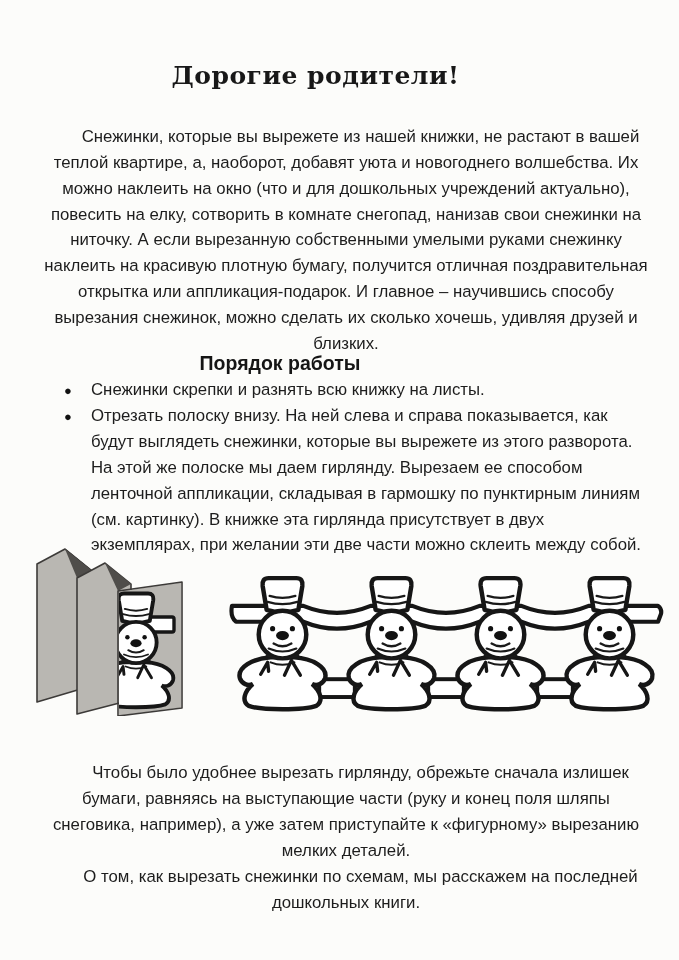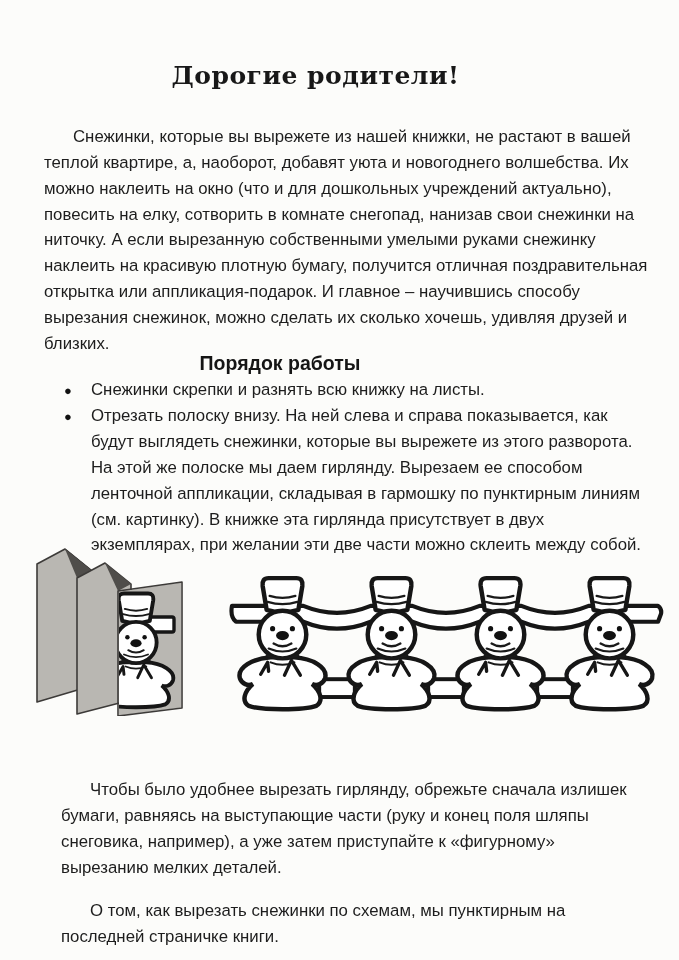--- a/index.html
+++ b/index.html
@@ -37,20 +37,21 @@
     color:#181818;
     z-index:2;
   }
   .para{
     position:absolute;
     left:44px;width:604px;
     font-size:16.8px;
     line-height:25.9px;
     color:#1d1d1d;
     z-index:2;
+    text-align:center;
   }
   .indent{text-indent:29px;}
   .intro{top:107px;}
   .section-heading{
     position:absolute;left:0;top:336px;width:560px;
     text-align:center;
     font-weight:bold;
     font-size:19.5px;
     color:#151515;
     z-index:2;
@@ -75,21 +76,21 @@
     font-size:13px;
     color:#111;
   }
   .illustration{
     position:absolute;left:0;top:0;width:679px;height:960px;
     z-index:1;pointer-events:none;
   }
   .accordion-svg{position:absolute;left:34px;top:546px;}
   .garland-svg{position:absolute;left:228px;top:574px;}
   .tail{top:760px;}
-  .tail p{margin:17px;}
+  .tail p{margin:0;}
 </style>
 </head>
 <body>
 
 <div class="page">
 
 
   <h1 class="page-title">Дорогие родители!</h1>
 
   <p class="para intro indent">Снежинки, которые вы вырежете из нашей книжки, не растают в вашей теплой квартире, а, наоборот, добавят уюта и новогоднего волшебства. Их можно наклеить на окно (что и для дошкольных учреждений актуально), повесить на елку, сотворить в комнате снегопад, нанизав свои снежинки на ниточку. А если вырезанную собственными умелыми руками снежинку наклеить на красивую плотную бумагу, получится отличная поздравительная открытка или аппликация-подарок. И главное – научившись способу вырезания снежинок, можно сделать их сколько хочешь, удивляя друзей и близких.</p>
@@ -169,16 +170,16 @@
 
       <use href="#sm" x="0"></use>
       <use href="#sm" x="110"></use>
       <use href="#sm" x="220"></use>
       <use href="#sm" x="330"></use>
     </svg>
   </div>
 
   <div class="para tail">
     <p class="indent">Чтобы было удобнее вырезать гирлянду, обрежьте сначала излишек бумаги, равняясь на выступающие части (руку и конец поля шляпы снеговика, например), а уже затем приступайте к «фигурному» вырезанию мелких деталей.</p>
-    <p class="indent">О том, как вырезать снежинки по схемам, мы пунктирным на последней страничке книги.</p>
+    <p class="indent">О том, как вырезать снежинки по схемам, мы расскажем на последней дошкольных книги.</p>
   </div>
 
 </div>
 
 </body></html>

